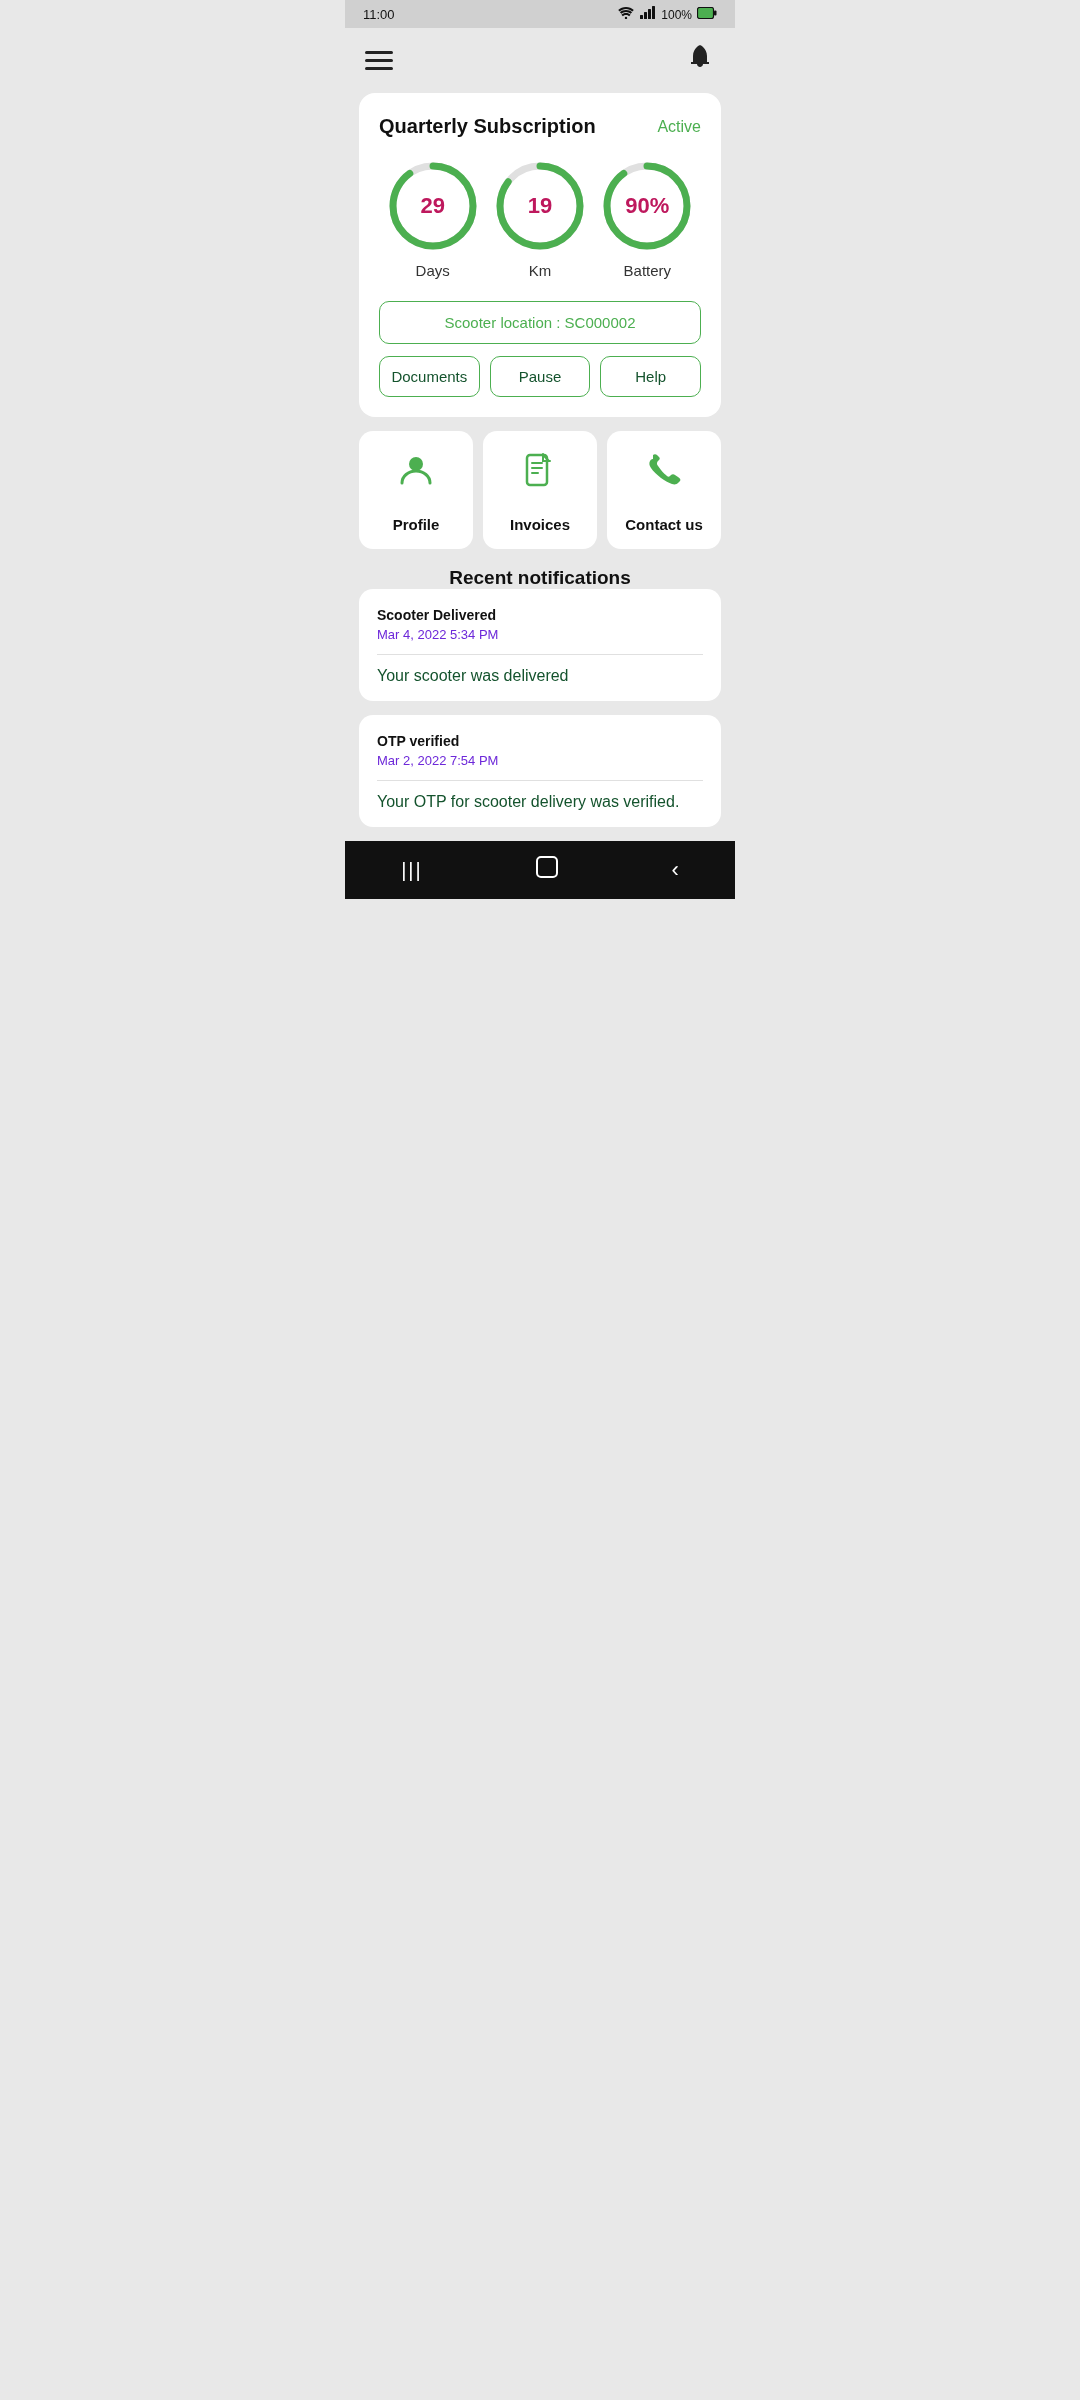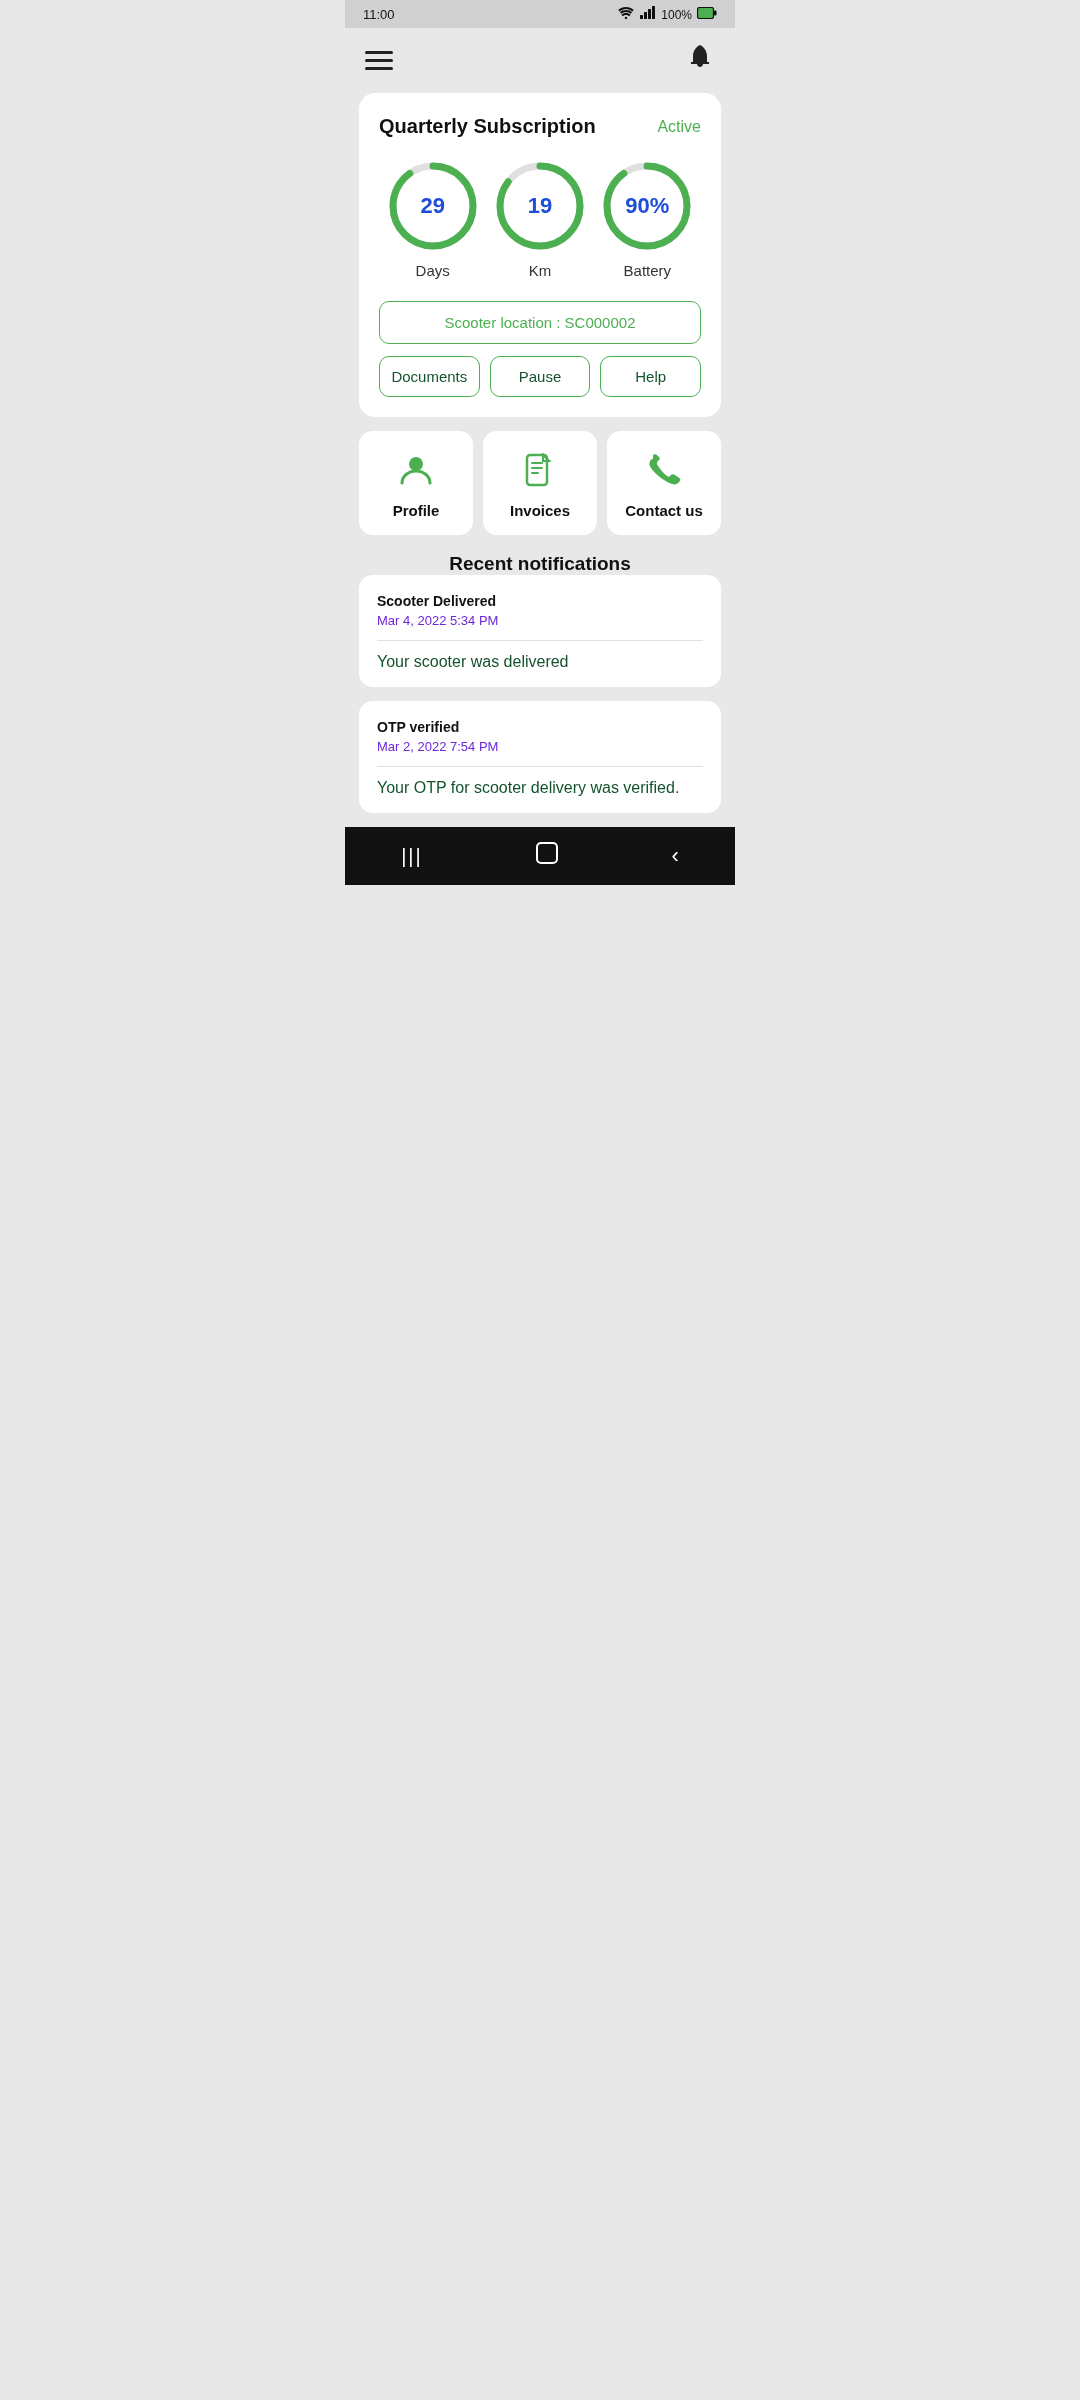--- a/index.html
+++ b/index.html
@@ -112,21 +112,21 @@
     .circle-container svg {
       transform: rotate(-90deg);
     }
     .circle-value {
       position: absolute;
       top: 50%;
       left: 50%;
       transform: translate(-50%, -50%);
       font-size: 22px;
       font-weight: 700;
-      color: #1d4ed8;
+      color: #be185d;
     }
     .circle-label {
       font-size: 15px;
       color: #333;
     }
 
     
     .scooter-location-btn {
       width: 100%;
       border: 1.5px solid #4caf50;
@@ -164,21 +164,21 @@
       margin-bottom: 18px;
     }
     .quick-access-item {
       flex: 1;
       background: #fff;
       border-radius: 14px;
       padding: 22px 10px 16px;
       display: flex;
       flex-direction: column;
       align-items: center;
-      gap: 10px;
+      gap: 24px;
       cursor: pointer;
     }
     .quick-icon {
       font-size: 32px;
       color: #4caf50;
       line-height: 1;
     }
     .quick-label {
       font-size: 15px;
       font-weight: 600;

